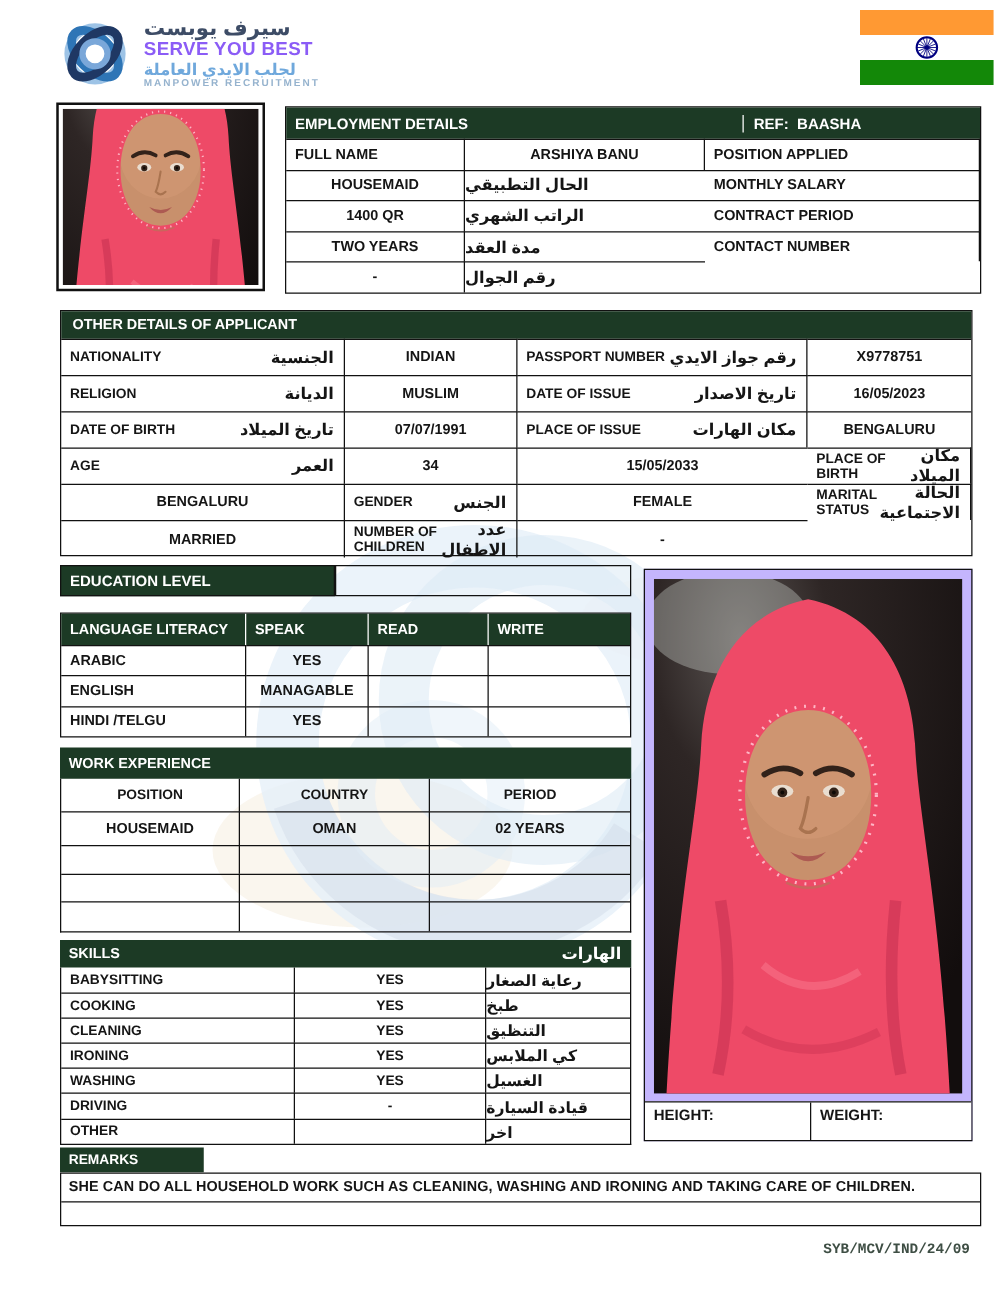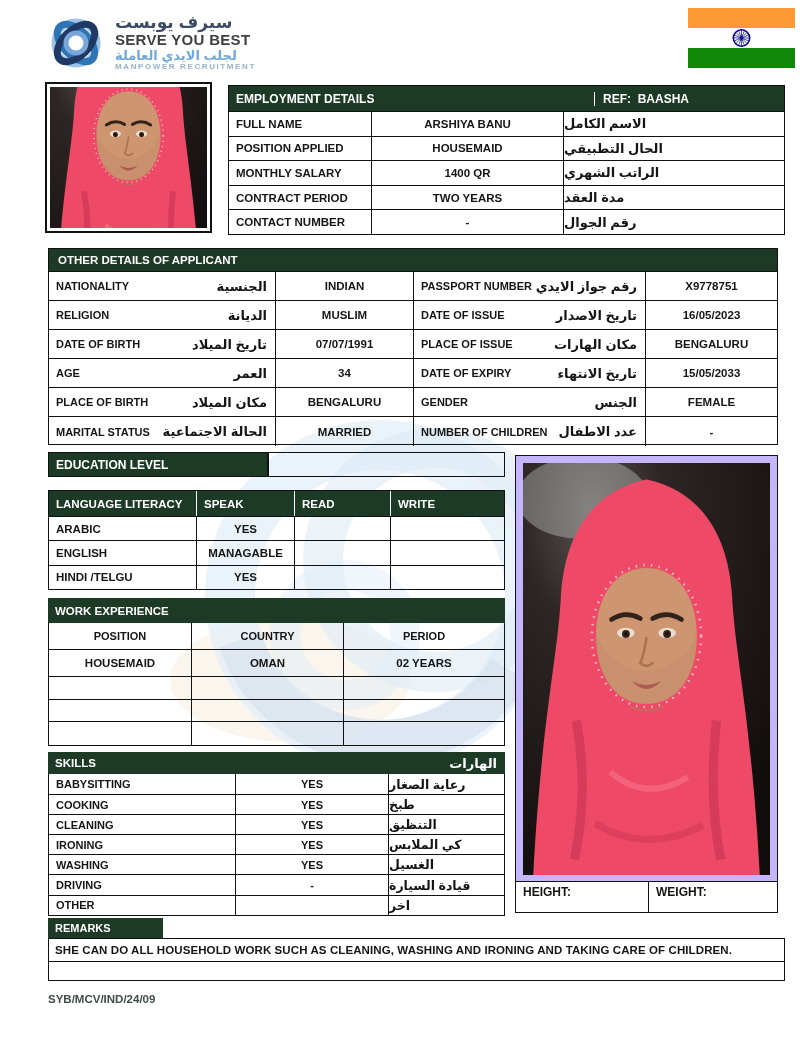--- a/index.html
+++ b/index.html
@@ -11,21 +11,21 @@
     color:#151515;
   }
   .abs { position:absolute; }
   .wm { z-index:0; pointer-events:none; opacity:.5; }
   .z1 { z-index:1; }
 
   
   .brand { left:45px; top:12px; display:flex; gap:8px; }
   .brand-text { display:flex; flex-direction:column; line-height:1.08; padding-top:2px; }
   .brand-ar-title   { font-size:17px; font-weight:700; color:#3d4c66; }
-  .brand-en-title   { font-size:15px; font-weight:800; color:#404040; letter-spacing:.3px; }
+  .brand-en-title   { font-size:15px; font-weight:800; color:#8b5cf6; letter-spacing:.3px; }
   .brand-ar-sub     { font-size:13px; font-weight:700; color:#6fa8dc; }
   .brand-en-sub     { font-size:8px;  font-weight:700; color:#96b3ce; letter-spacing:1.6px; }
 
   .flag { left:688px; top:8px; }
 
   
   .photo-small { left:45px; top:82px; width:167px; height:151px;
     border:2px solid #111; background:#fff; padding:3px; }
   .photo-small svg { width:100%; height:100%; display:block; }
   .right-panel { left:515px; top:455px; width:263px; height:458px;
@@ -100,21 +100,21 @@
   .skills-tbl .v { justify-content:center; }
   .skills-tbl .a { justify-content:flex-end; padding-right:9px; font-size:12.5px; direction:rtl; }
 
   
   .rem-bar { left:48px; top:918px; width:115px; height:20px; font-size:11px; padding-left:7px; }
   .rem-box { left:48px; top:938px; width:737px; height:43px; border:1.5px solid #111; background:#fff; }
   .rem-text { height:23px; border-bottom:1px solid #111; display:flex; align-items:center; padding-left:6px;
     font-size:11.5px; font-weight:600; letter-spacing:.1px; }
 
   
-  .footer { left:48px; top:993px; width:728px; text-align:left; font-size:11.5px; font-weight:700; color:#3e4e44; }
+  .footer { left:48px; top:993px; width:728px; text-align:right; font-size:11.5px; font-weight:700; color:#3e4e44;font-family:Liberation Mono, monospace; }
 </style>
 </head>
 <body>
 
 <div class="page">
 
   <svg class="abs wm" style="left:90px; top:400px;" width="600" height="420" viewBox="0 0 600 420">
     <ellipse cx="200" cy="280" rx="120" ry="62" fill="#ecddc1" opacity=".55"></ellipse>
     <ellipse cx="470" cy="95" rx="95" ry="38" fill="#f3e8d2" opacity=".45"></ellipse>
     <circle cx="290" cy="195" r="150" fill="none" stroke="#cfe2f2" stroke-width="50" opacity=".85"></circle>
@@ -197,21 +197,20 @@
   </div>
 
   <div class="abs z1 emp">
     <div class="emp-head gbar">
       <div class="c1">EMPLOYMENT DETAILS</div>
       <div class="c2">REF:  BAASHA</div>
     </div>
     <div class="emp-body">
       <div class="lab">FULL NAME</div>
       <div class="val">ARSHIYA BANU</div>
-      <div class="ara">الاسم الكامل</div>
       <div class="lab">POSITION APPLIED</div>
       <div class="val">HOUSEMAID</div>
       <div class="ara">الحال التطبيقي</div>
       <div class="lab">MONTHLY SALARY</div>
       <div class="val">1400 QR</div>
       <div class="ara">الراتب الشهري</div>
       <div class="lab">CONTRACT PERIOD</div>
       <div class="val">TWO YEARS</div>
       <div class="ara">مدة العقد</div>
       <div class="lab">CONTACT NUMBER</div>
@@ -251,24 +250,20 @@
       <div class="pair">
           <span>PLACE OF ISSUE</span>
           <span class="ar">مكان الهارات</span>
         </div>
       <div class="val last">BENGALURU</div>
       <div class="pair">
           <span>AGE</span>
           <span class="ar">العمر</span>
         </div>
       <div class="val">34</div>
-      <div class="pair">
-          <span>DATE OF EXPIRY</span>
-          <span class="ar">تاريخ الانتهاء</span>
-        </div>
       <div class="val last">15/05/2033</div>
       <div class="pair">
           <span>PLACE OF BIRTH</span>
           <span class="ar">مكان الميلاد</span>
         </div>
       <div class="val">BENGALURU</div>
       <div class="pair">
           <span>GENDER</span>
           <span class="ar">الجنس</span>
         </div>

